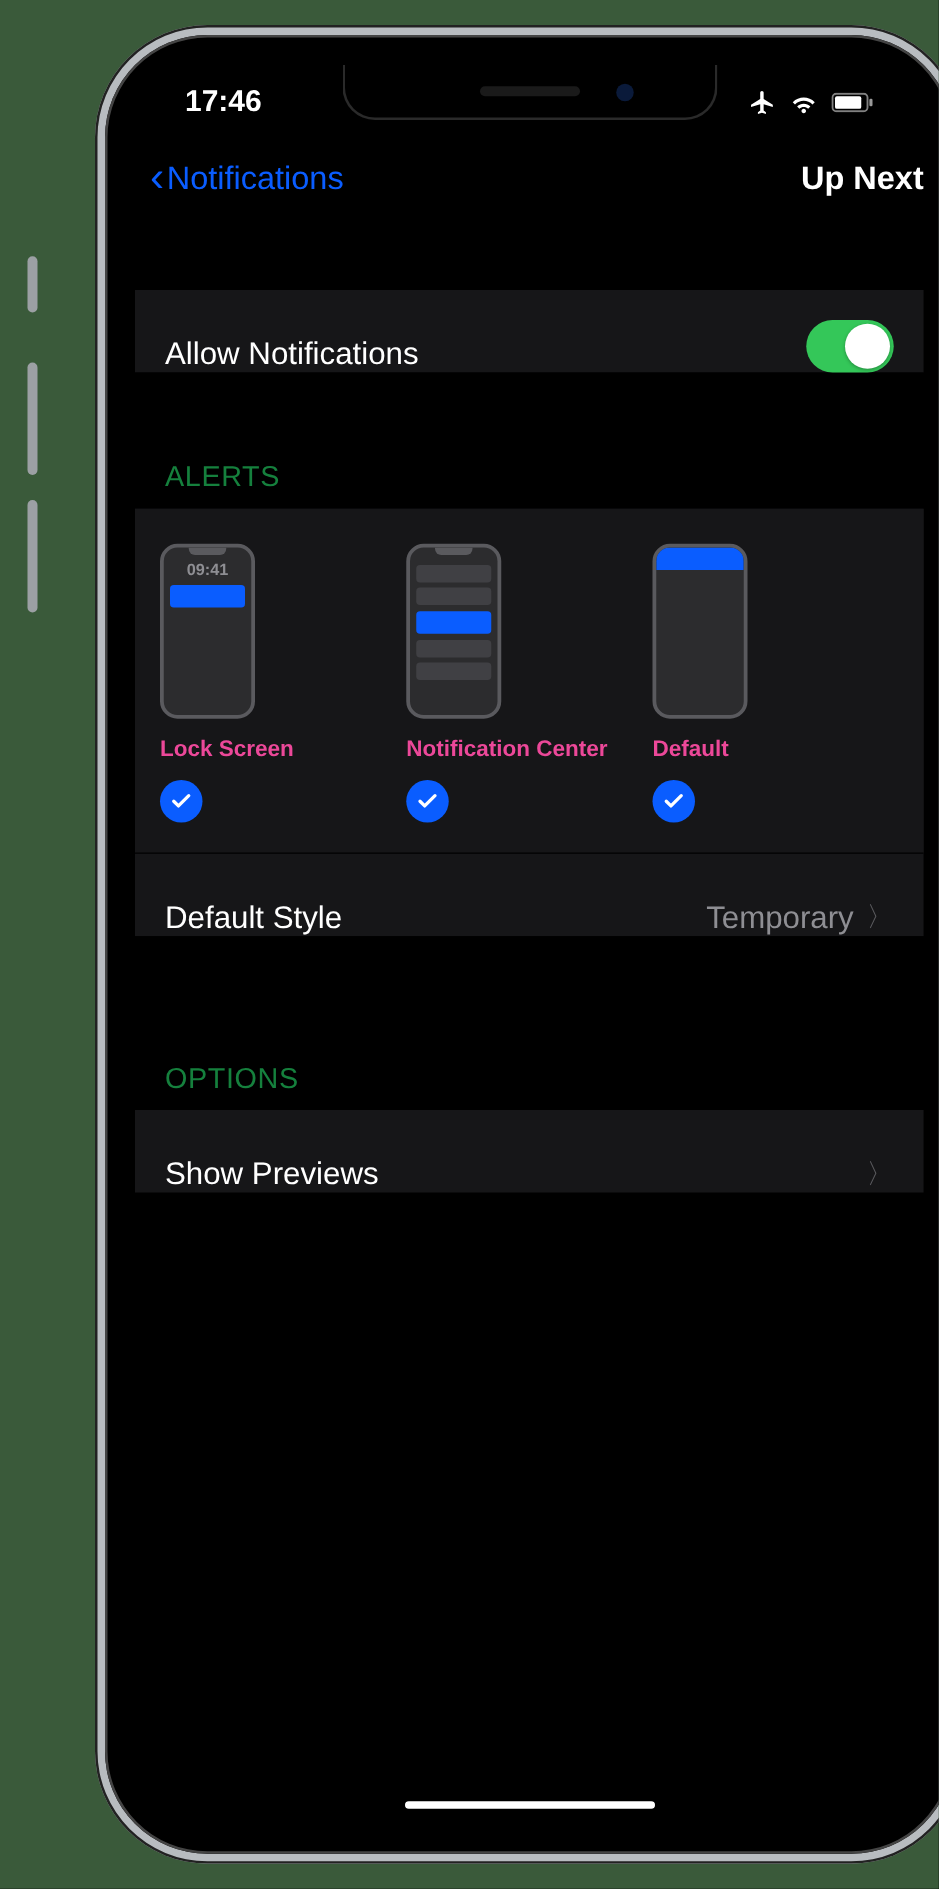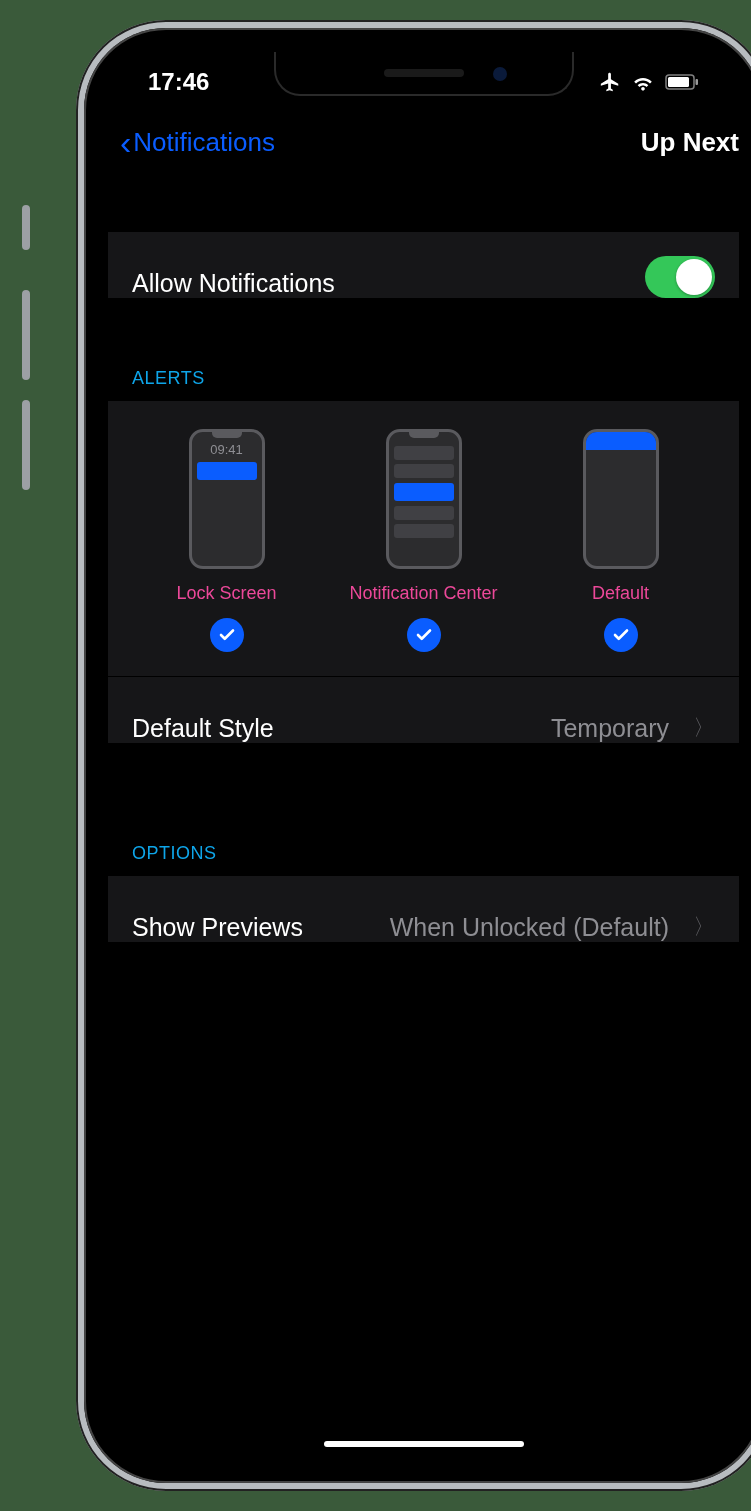--- a/index.html
+++ b/index.html
@@ -116,40 +116,40 @@
     font-weight:600;
     pointer-events:none;
   }
 
   .content { padding-top: 0; }
 
   .spacer { height: 60px; background:#000; }
   .spacer-sm { height: 50px; background:#000; }
 
   .group-header {
-    color:#0ea5e9;
-    font-size: 18px;
+    color:#15803d;
+    font-size: 23px;
     letter-spacing: 0.5px;
     padding: 20px 24px 12px;
     text-transform: uppercase;
   }
 
   .cell-group { background:#161618; }
   .cell {
     display:flex;
     align-items:flex-end;
     justify-content: space-between;
     min-height: 66px;
     padding: 0 24px;
     color:#fff;
     font-size: 25px;
     border-bottom: 1px solid #000;
   }
   .cell:last-child { border-bottom: none; }
-  .cell .value { color:#8e8e93; font-size:25px; display:flex; align-items:center; gap:24px; }
+  .cell .value { color:#8e8e93; font-size:25px; display:flex; align-items:center; gap:10px; }
   .chevron-right { color:#5a5a5e; font-size:22px; }
 
   
   .switch {
     width: 70px; height: 42px;
     background:#34c759;
     border-radius: 21px;
     position: relative;
   }
   .switch .knob {
@@ -166,23 +166,24 @@
     display:flex;
     justify-content: space-around;
     align-items:flex-start;
     padding: 28px 20px 24px;
     background:#161618;
     border-bottom: 1px solid #000;
   }
   .alert-opt {
     display:flex;
     flex-direction:column;
-    align-items:center;
+    align-items:flex-start;
     gap:14px;
     flex:1;
+    font-weight:bold;
   }
   .alert-label { color:#ec4899; font-size:18px; }
   .checkmark {
     width:34px; height:34px;
     background:#0a5dff;
     border-radius:50%;
     display:flex; align-items:center; justify-content:center;
   }
   .alert-phone {
     width: 76px; height: 140px;
@@ -338,21 +339,20 @@
         <div class="spacer-sm"></div>
 
 
         <div class="spacer-sm" style="height:30px"></div>
 
         <div class="group-header">OPTIONS</div>
         <div class="cell-group">
           <div class="cell">
             <span>Show Previews</span>
             <span class="value">
-              <span>When Unlocked (Default)</span>
               <span class="chevron-right">〉</span>
             </span>
           </div>
         </div>
 
       </div>
 
       <div class="home-indicator"></div>
 
     </div>

